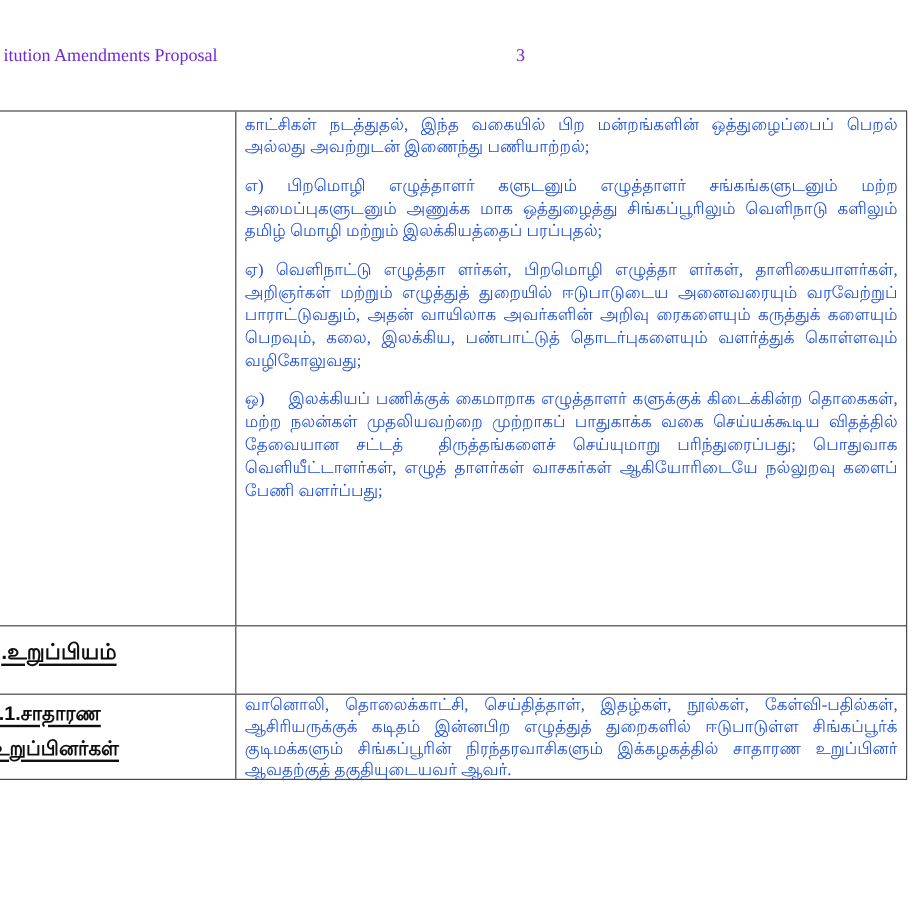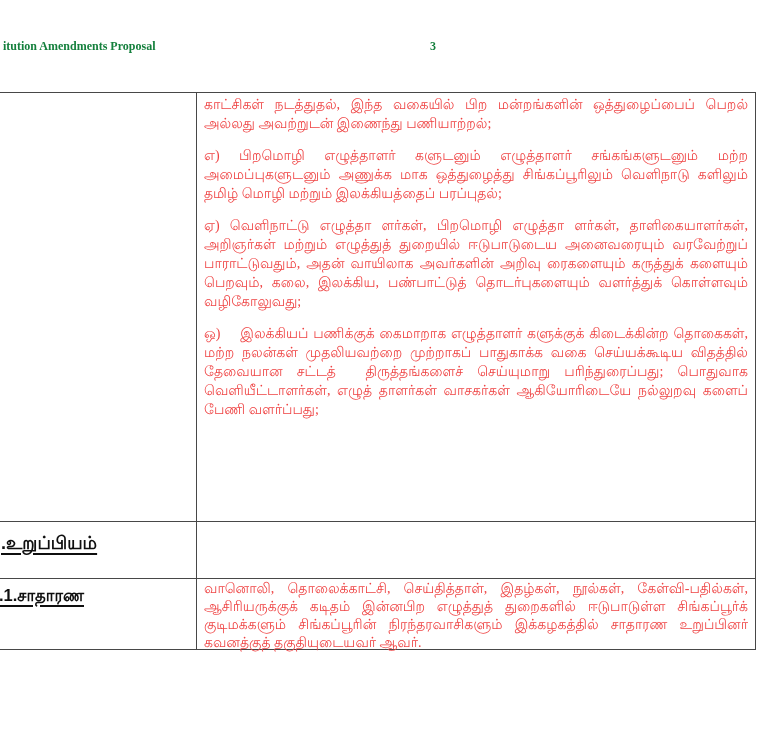--- a/index.html
+++ b/index.html
@@ -10,24 +10,23 @@
     position: relative;
     overflow: hidden;
     font-family: "Liberation Serif", serif;
     color: #1b1b1b;
   }
 
   
   .hdr-text {
     position: absolute;
     top: 39px;
-    font-size: 12px;
-    color: #15803d;
+    font-size: 15px;
+    color: #6d28d9;
     white-space: nowrap;
-    font-weight: bold;
   }
   .hdr-left { left: 3px; }
   .hdr-page { left: 430px; }
 
   
   .doc-table {
     position: absolute;
     top: 92px;
     left: -12px;
     width: 768px;
@@ -47,21 +46,21 @@
     border-right: 1px solid #474747;
     padding-left: 12px;
     overflow: visible;
   }
   .cell-r {
     flex: 1;
     box-sizing: border-box;
     padding: 2px 7px 0 7px;
     font-size: 14px;
     line-height: 19px;
-    color: #ef4444;
+    color: #1d4ed8;
     text-align: justify;
   }
   .para {
     margin: 0 0 13px 0;
     white-space: pre-wrap;
     tab-size: 5;
   }
   .para:last-child { margin-bottom: 0; }
 
   .heading {
@@ -108,19 +107,22 @@
         <span class="ul">.உறுப்பியம்</span>
       </div>
     </div>
   </div>
 
   <div class="t-row row-3">
     <div class="cell-l heading h-row3">
       <div class="h-line">
         <span class="ul shift-2">.1.சாதாரண</span>
       </div>
+      <div class="h-line">
+        <span class="ul shift-8">உறுப்பினர்கள்</span>
+      </div>
     </div>
     <div class="cell-r r3-body">
-      <p class="para">வானொலி, தொலைக்காட்சி, செய்தித்தாள், இதழ்கள், நூல்கள், கேள்வி-பதில்கள், ஆசிரியருக்குக் கடிதம் இன்னபிற எழுத்துத் துறைகளில் ஈடுபாடுள்ள சிங்கப்பூர்க் குடிமக்களும் சிங்கப்பூரின் நிரந்தரவாசிகளும் இக்கழகத்தில் சாதாரண உறுப்பினர் கவனத்குத் தகுதியுடையவர் ஆவர்.</p>
+      <p class="para">வானொலி, தொலைக்காட்சி, செய்தித்தாள், இதழ்கள், நூல்கள், கேள்வி-பதில்கள், ஆசிரியருக்குக் கடிதம் இன்னபிற எழுத்துத் துறைகளில் ஈடுபாடுள்ள சிங்கப்பூர்க் குடிமக்களும் சிங்கப்பூரின் நிரந்தரவாசிகளும் இக்கழகத்தில் சாதாரண உறுப்பினர் ஆவதற்குத் தகுதியுடையவர் ஆவர்.</p>
     </div>
   </div>
 
 </div>
 
 </body></html>

